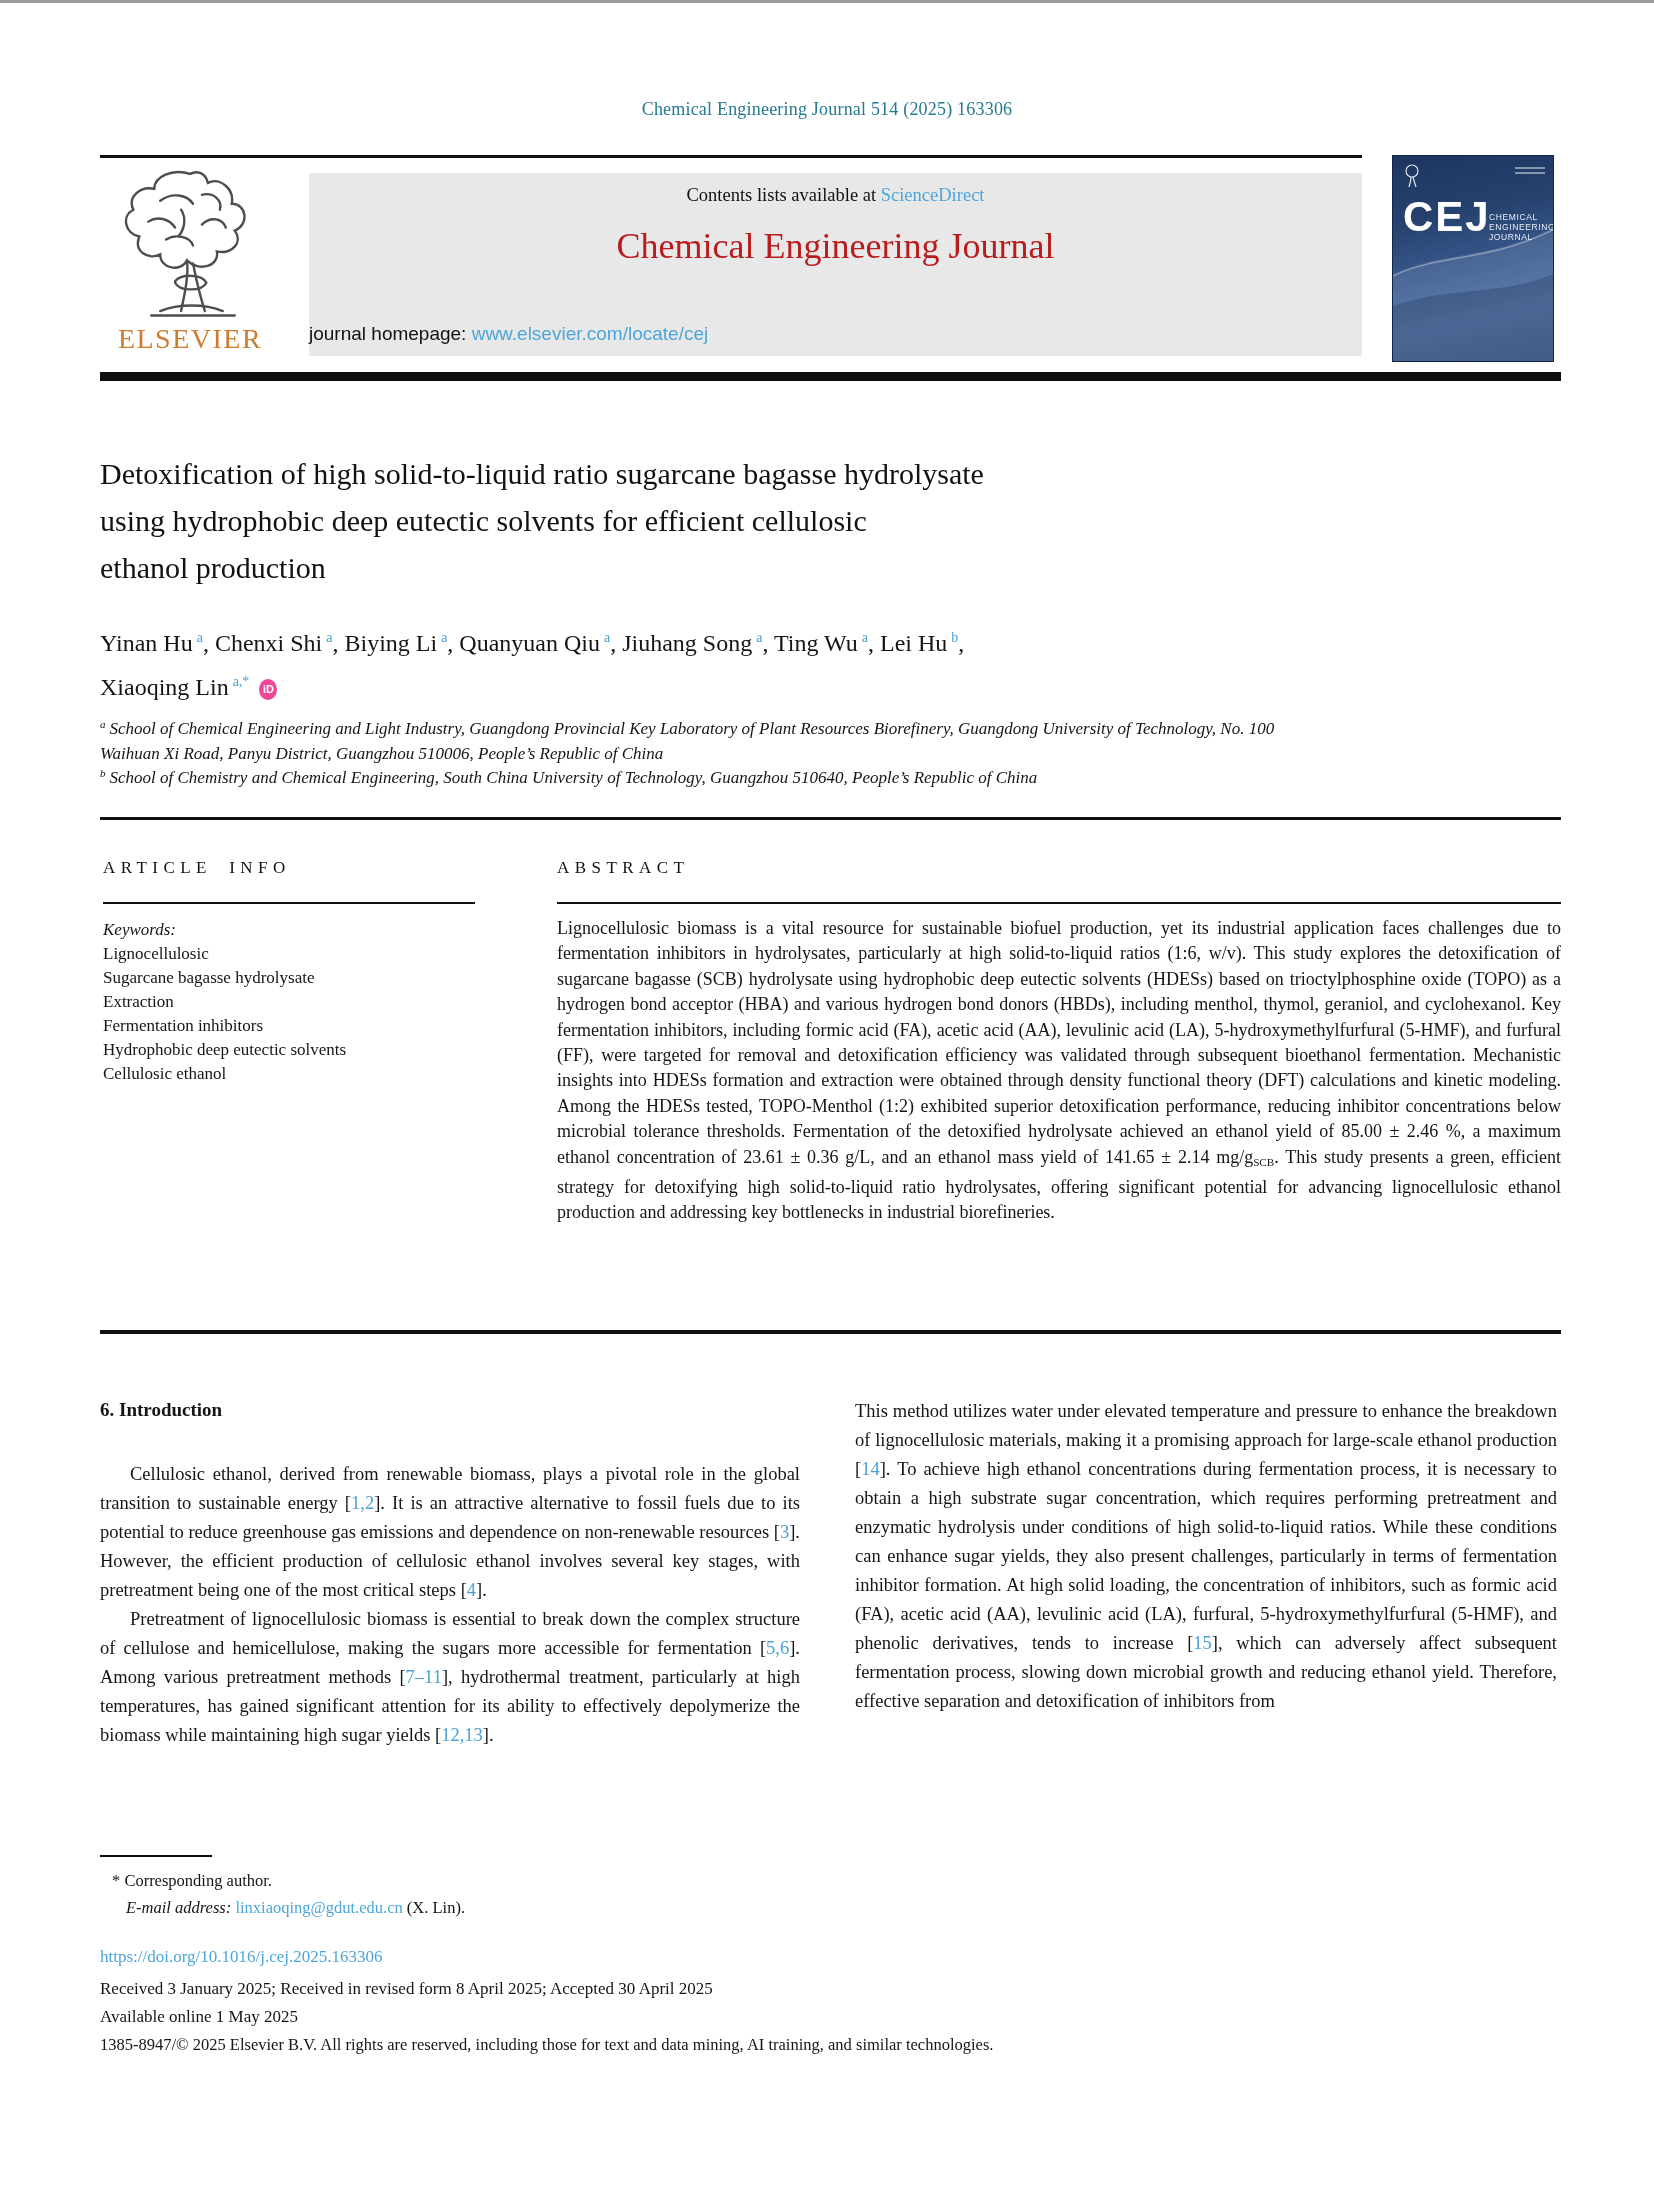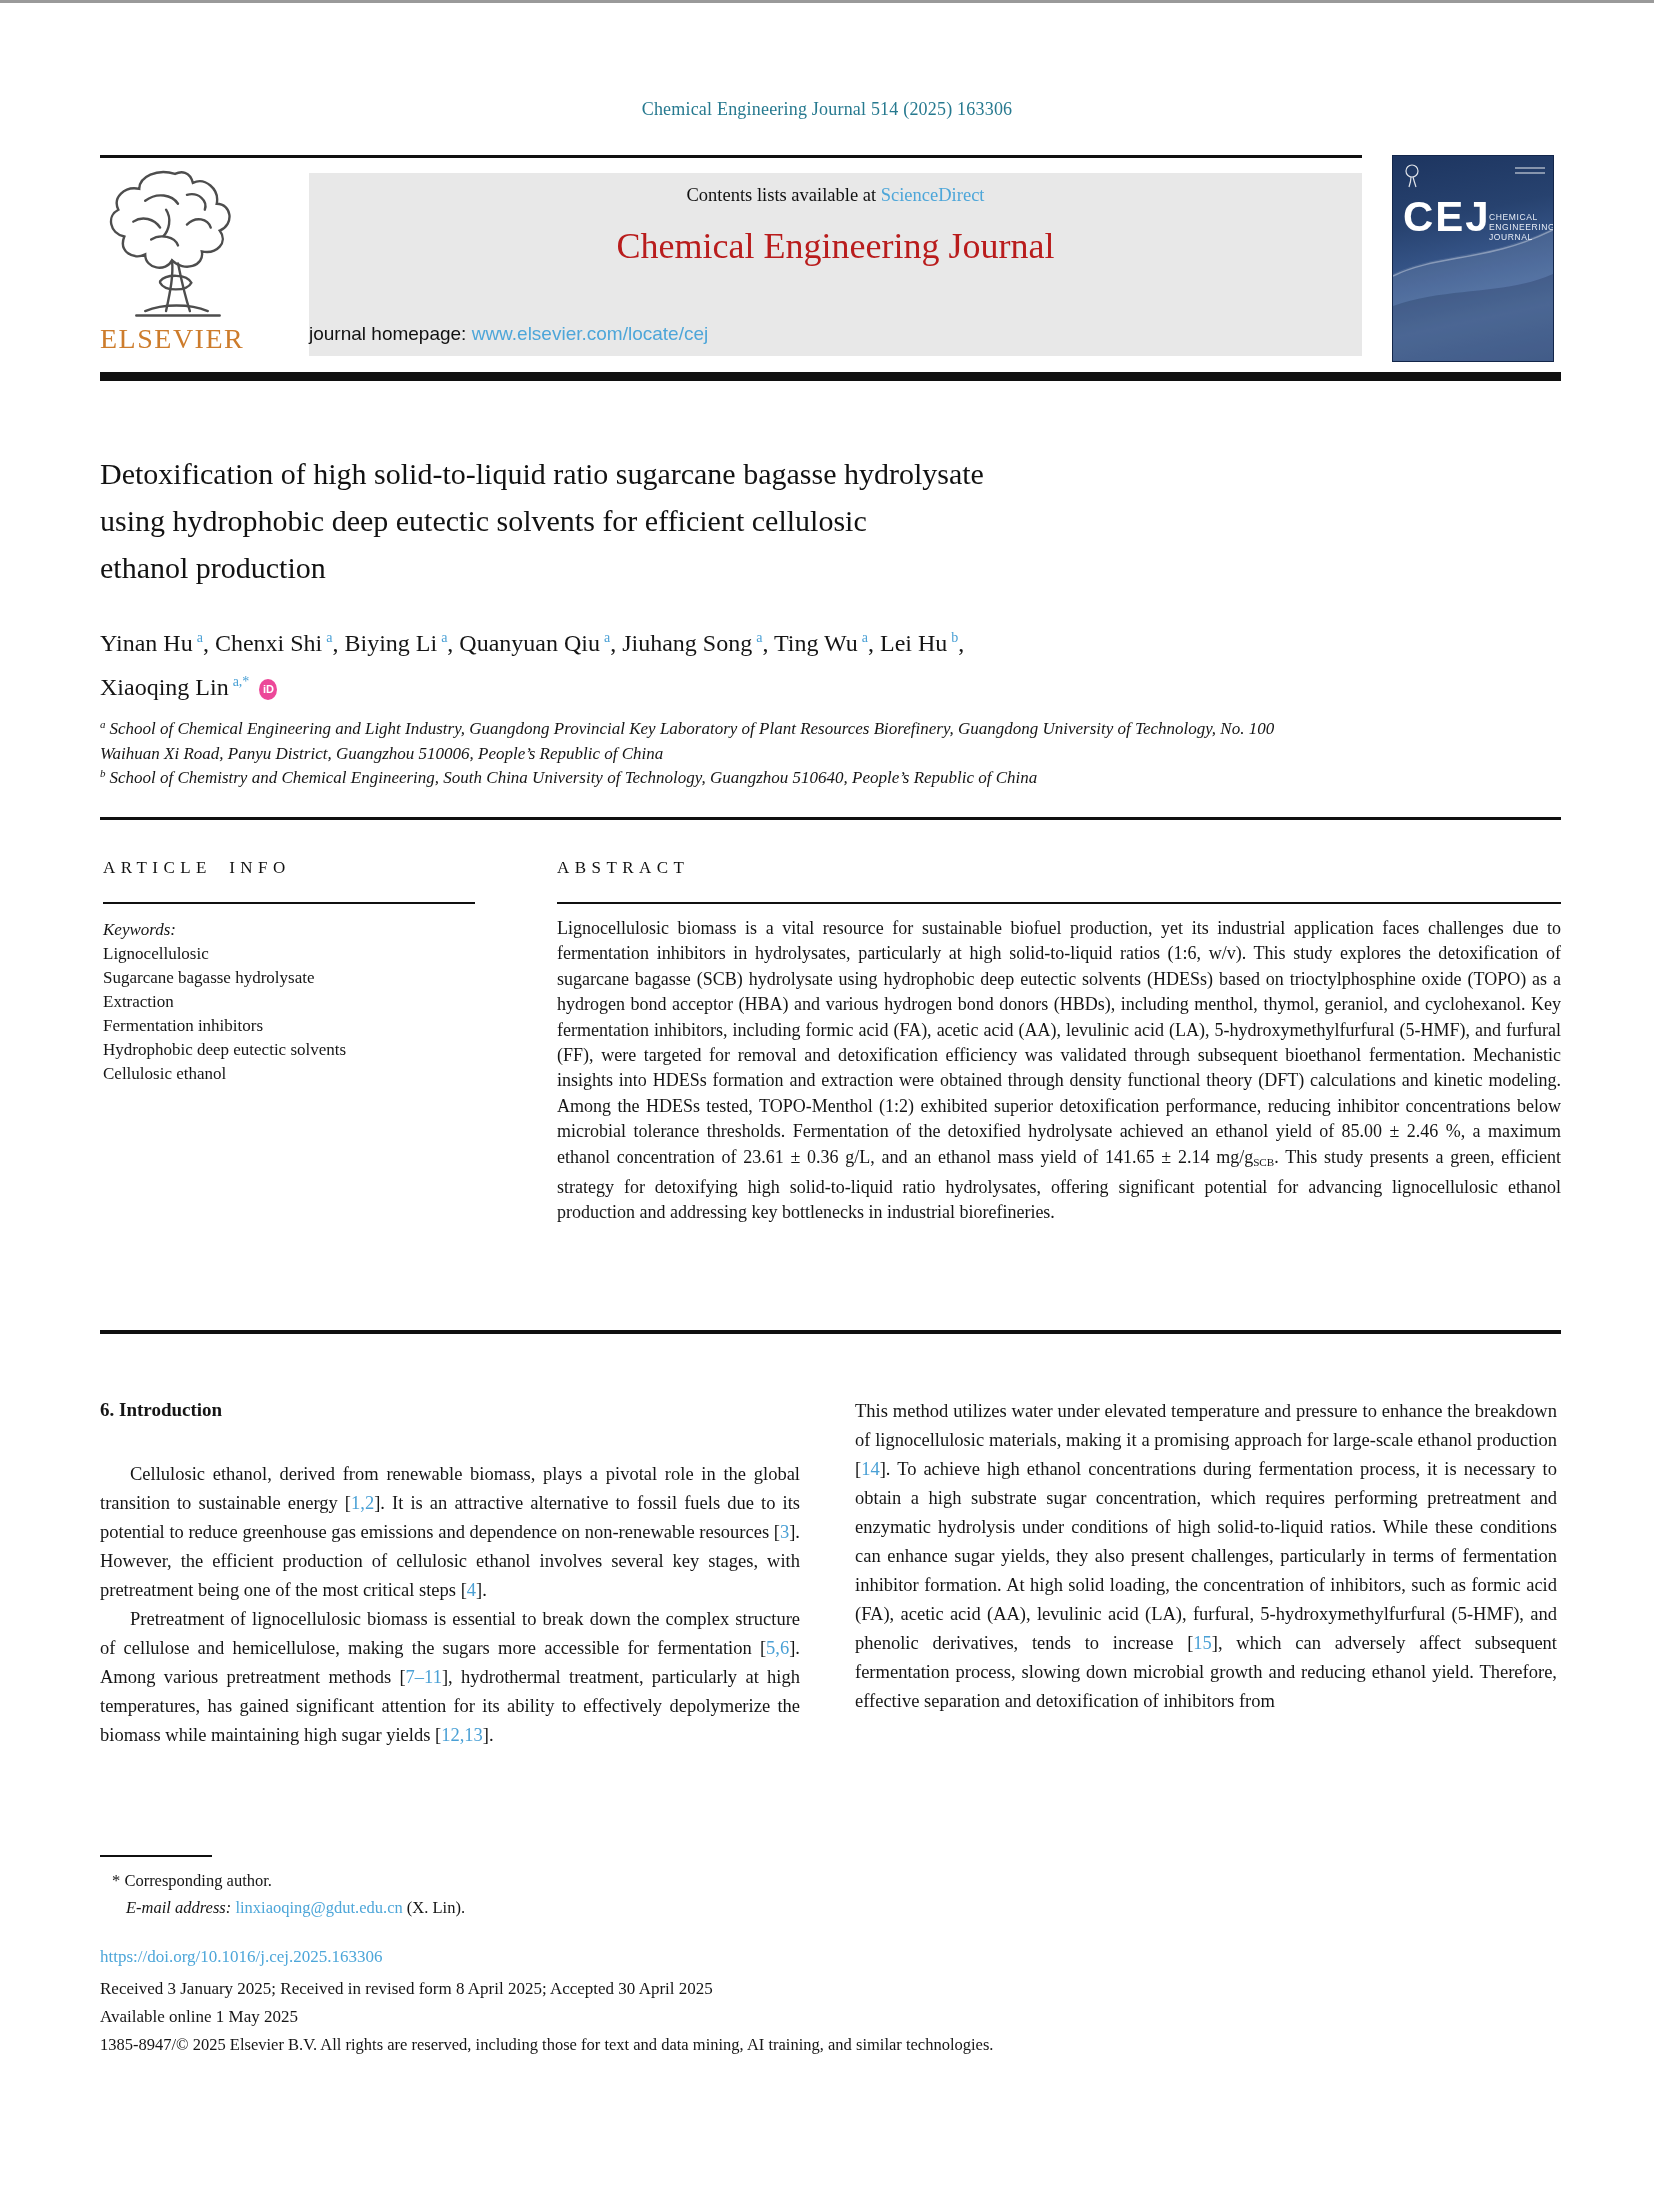--- a/index.html
+++ b/index.html
@@ -9,21 +9,21 @@
   .rule{background:#101010;}
   
   .cite-head{top:96px;left:0;width:100%;text-align:center;font-size:18px;color:#26798f;letter-spacing:.2px;}
   
   .m-band{left:309px;top:170px;width:1053px;height:183px;background:#e8e8e8;}
   .contents-line{position:absolute;top:12px;left:0;width:100%;text-align:center;font-size:18.5px;color:#111;}
   .j-title{position:absolute;top:52px;left:0;width:100%;text-align:center;font-size:36px;color:#b91c1c;}
   .home-line{position:absolute;top:150px;left:0;width:100%;text-align:left;
              font-family:"Liberation Sans",sans-serif;font-size:19px;color:#111;}
   .lnk{color:#4da6d9;text-decoration:none;cursor:pointer;}
-  .elz{left:100px;top:162px;width:180px;}
+  .elz{left:100px;top:162px;width:180px;text-align:center;}
   .elz-word{font-size:28px;letter-spacing:1.5px;color:#cd7c2c;margin-top:2px;}
   
   .cover{left:1392px;top:152px;width:160px;height:205px;border:1px solid #13264a;
          background:linear-gradient(168deg,#1d3560 0%,#27426f 30%,#3a5a8f 55%,#4c6fa5 76%,#3f5f95 100%);overflow:hidden;}
   .cover svg.swoosh{position:absolute;left:0;top:0;}
   .cov-mark{position:absolute;top:7px;left:9px;opacity:.85;}
   .cov-lines{position:absolute;top:11px;right:8px;}
   .cov-lines div{width:30px;height:2px;background:#fff;opacity:.45;margin-bottom:3px;}
   .cov-cej{position:absolute;top:40px;left:10px;font-family:"Liberation Sans",sans-serif;
            font-weight:700;font-size:42px;color:#fff;letter-spacing:2px;line-height:42px;}

